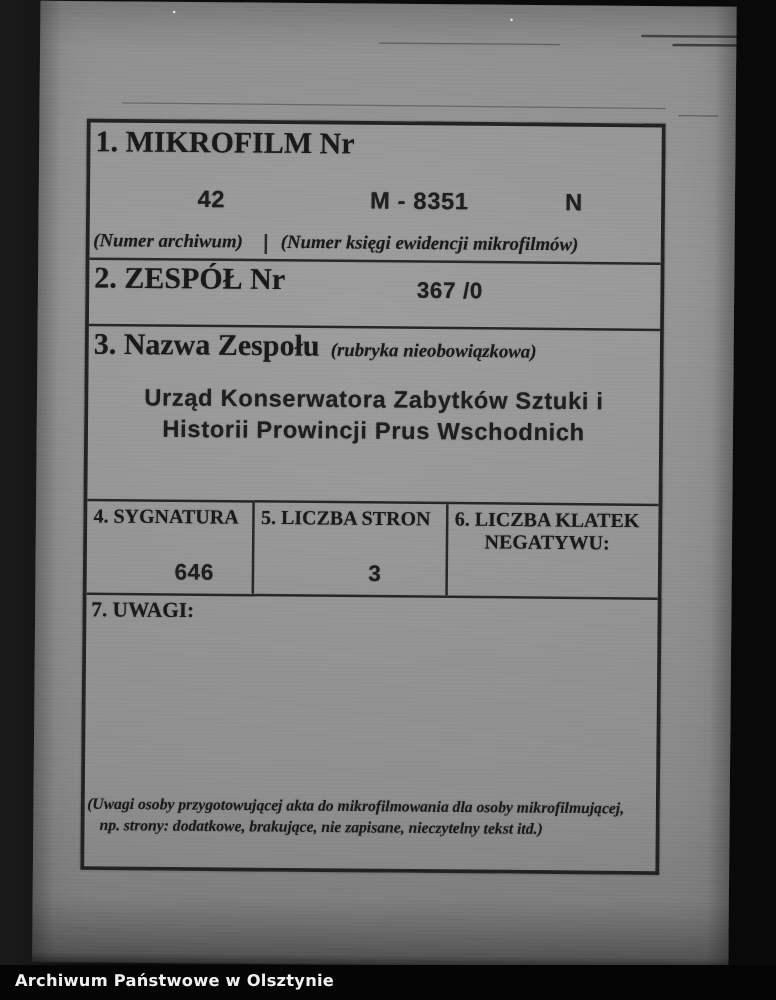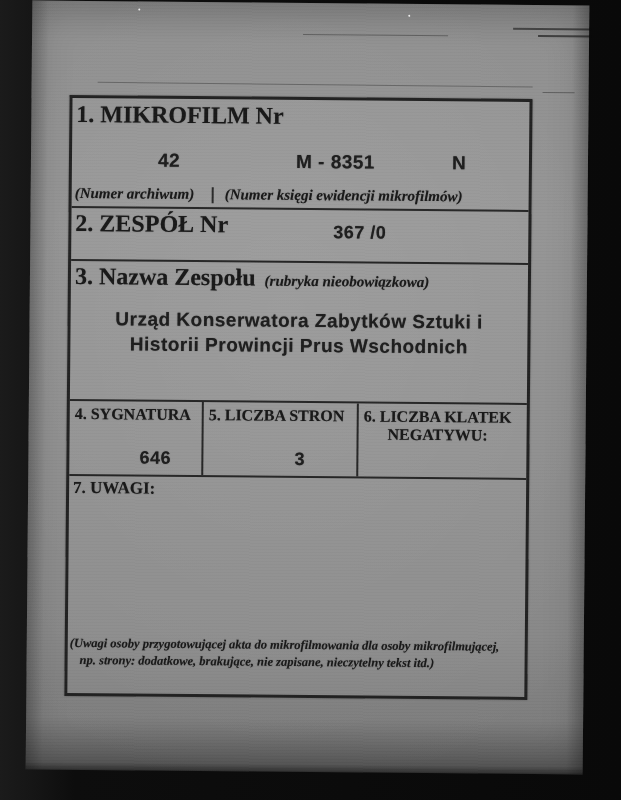--- a/index.html
+++ b/index.html
@@ -146,14 +146,17 @@
           <div>(Uwagi osoby przygotowującej akta do mikrofilmowania  dla osoby mikrofilmującej,</div>
           <div class="l2">np. strony: dodatkowe, brakujące, nie zapisane, nieczytelny tekst itd.)</div>
         </div>
       </div>
 
     </div>
 
     <div class="grain"></div>
   </div>
 
+  <div class="footer">
+    <span>Archiwum Państwowe w Olsztynie</span>
+  </div>
 
 </div>
 
 </body></html>

